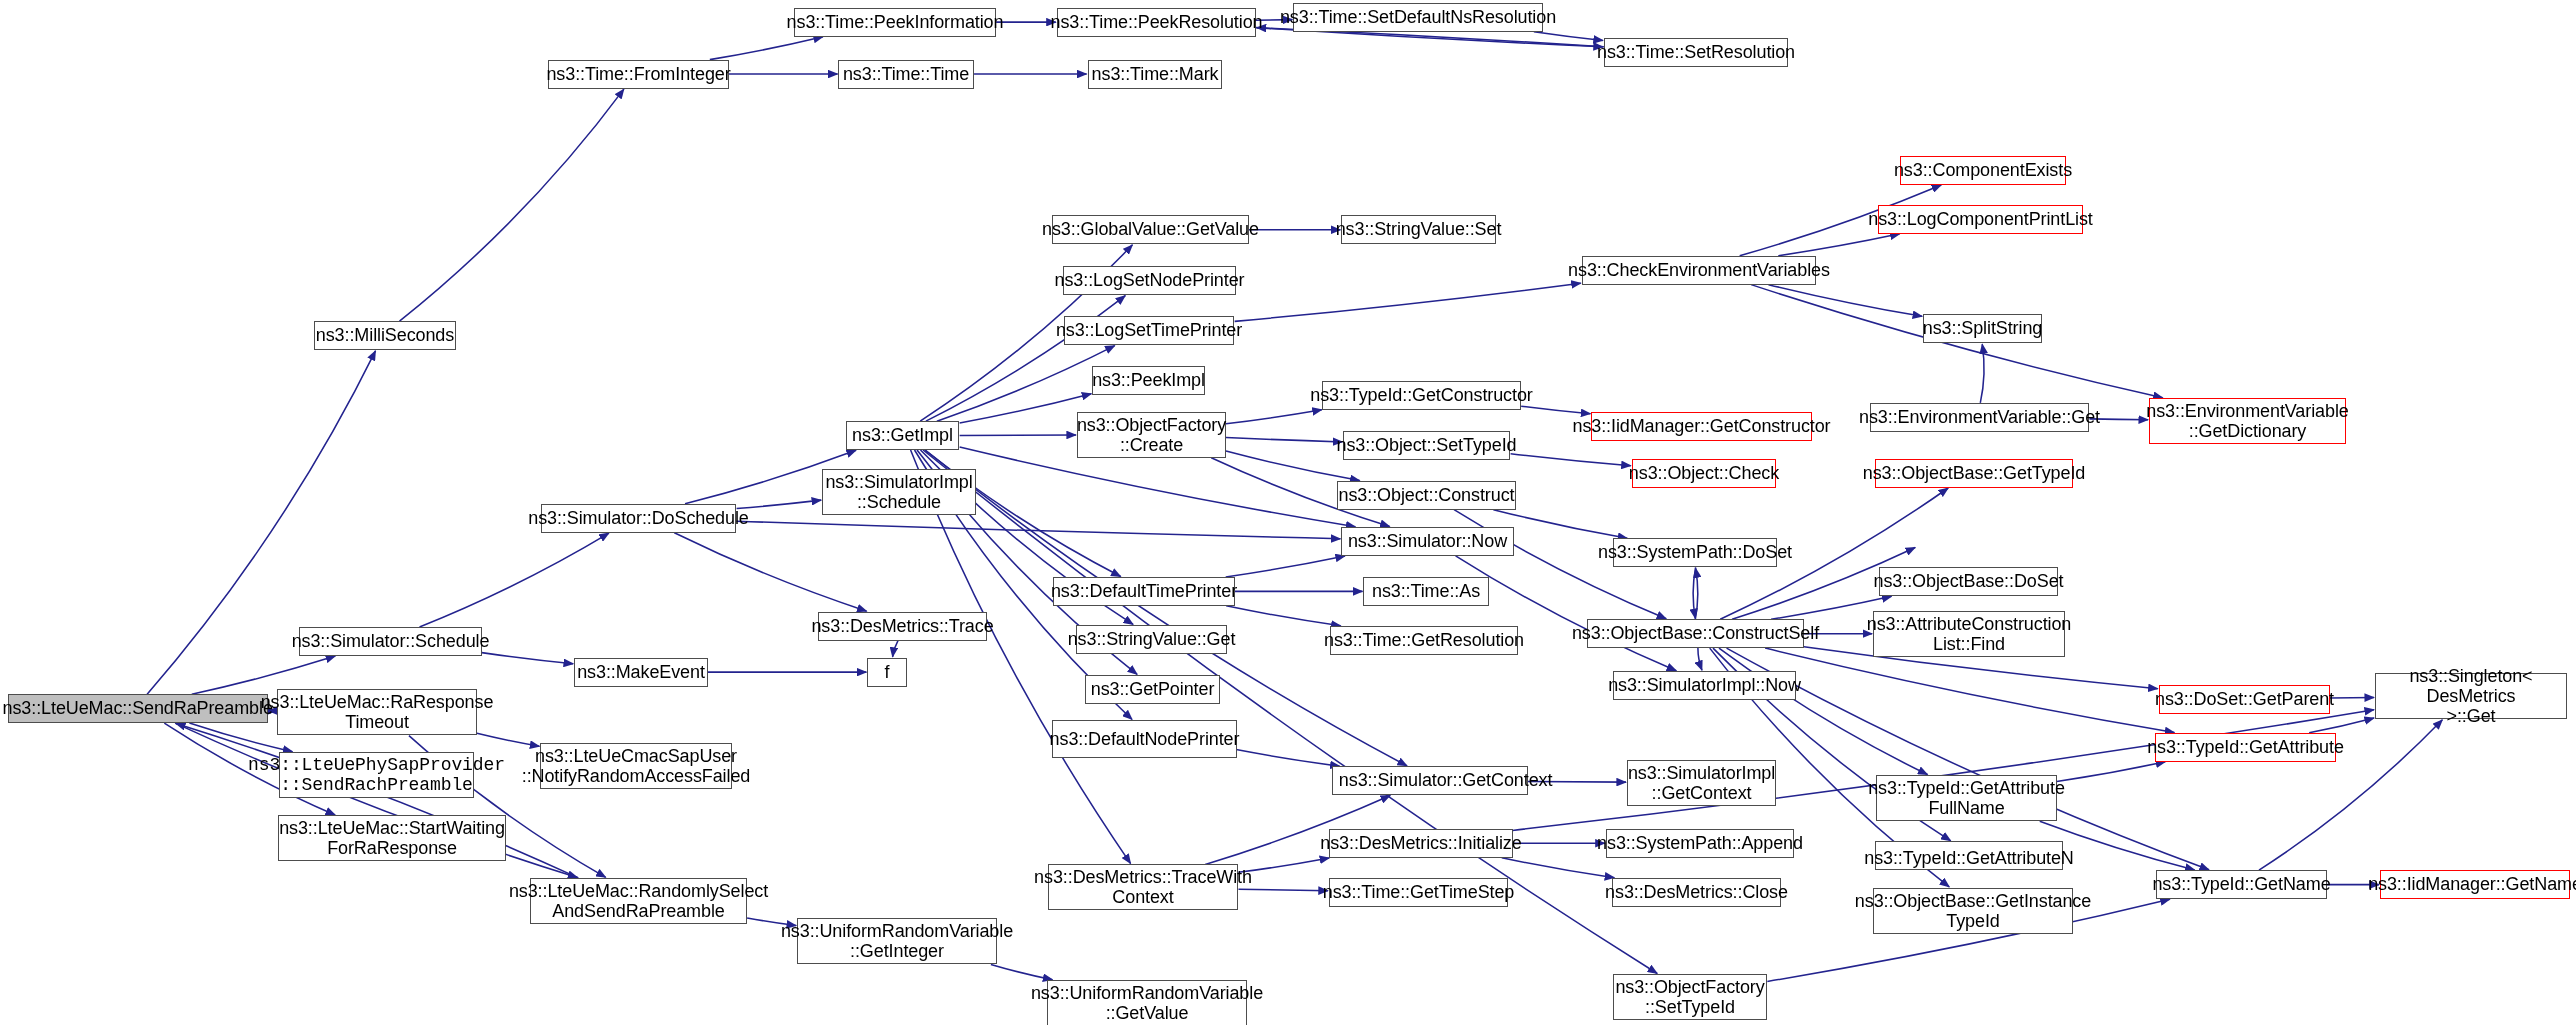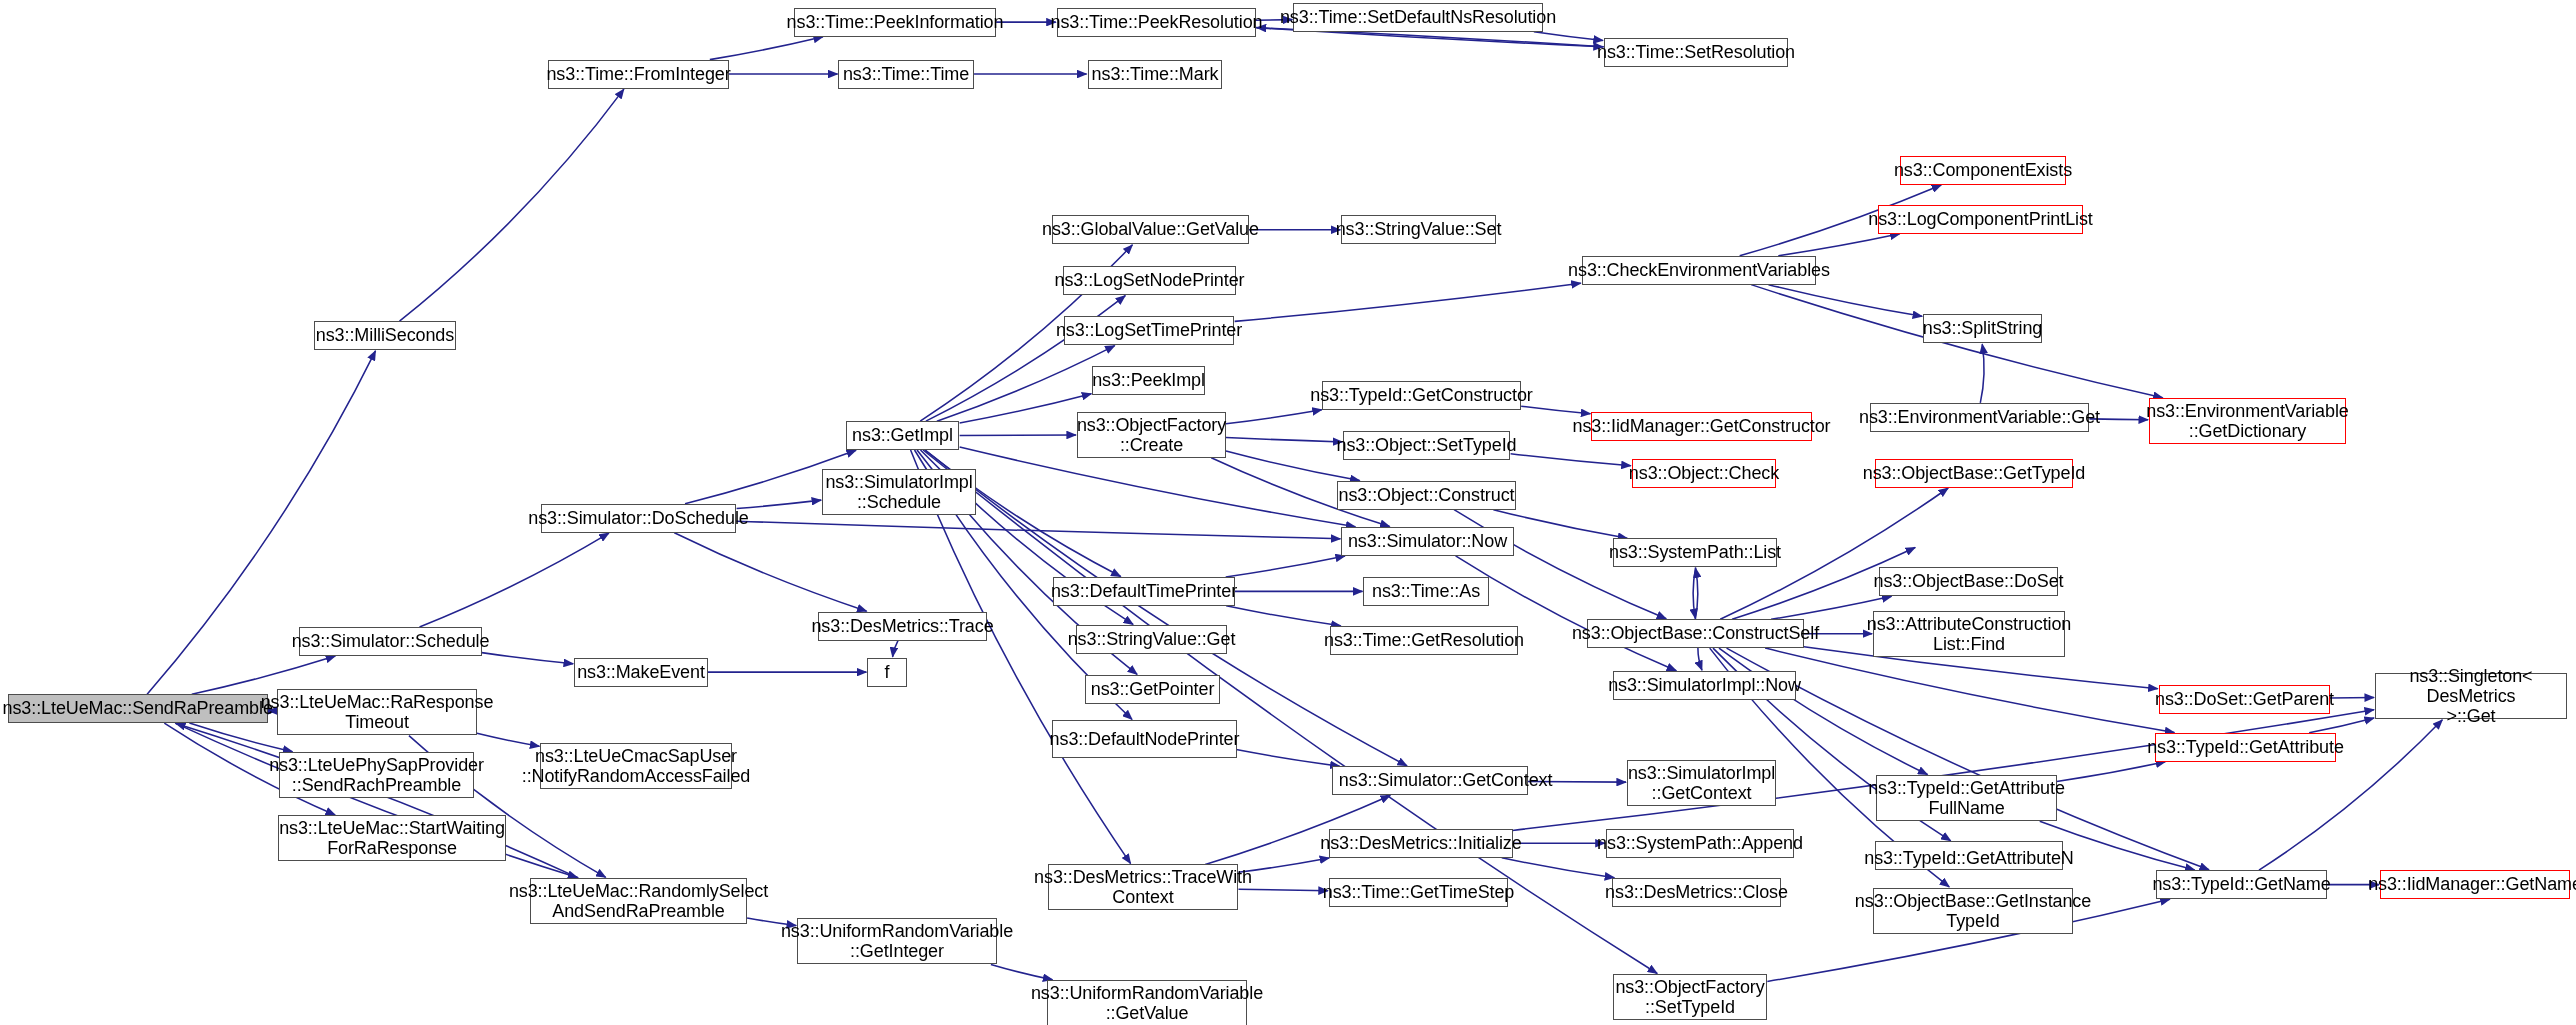--- a/index.html
+++ b/index.html
@@ -182,21 +182,21 @@
 ::Create</span></div>
       <div class="node" style="left: 1322px; top: 381px; width: 199px; height: 29px;"><span>ns3::TypeId::GetConstructor</span></div>
       <div class="node red" style="left: 1591px; top: 412px; width: 221px; height: 29px;"><span>ns3::IidManager::GetConstructor</span></div>
       <div class="node" style="left: 1343px; top: 431px; width: 167px; height: 29px;"><span>ns3::Object::SetTypeId</span></div>
       <div class="node red" style="left: 1632px; top: 459px; width: 144px; height: 29px;"><span>ns3::Object::Check</span></div>
       <div class="node" style="left: 1337px; top: 481px; width: 179px; height: 29px;"><span>ns3::Object::Construct</span></div>
       <div class="node" style="left: 1870px; top: 403px; width: 219px; height: 29px;"><span>ns3::EnvironmentVariable::Get</span></div>
       <div class="node red" style="left: 2149px; top: 398px; width: 197px; height: 46px;"><span>ns3::EnvironmentVariable
 ::GetDictionary</span></div>
       <div class="node red" style="left: 1875px; top: 459px; width: 198px; height: 29px;"><span>ns3::ObjectBase::GetTypeId</span></div>
-      <div class="node" style="left: 1613px; top: 538px; width: 164px; height: 29px;"><span>ns3::SystemPath::List</span></div>
+      <div class="node" style="left: 1613px; top: 538px; width: 164px; height: 29px;"><span>ns3::SystemPath::DoSet</span></div>
       <div class="node" style="left: 822px; top: 469px; width: 154px; height: 46px;"><span>ns3::SimulatorImpl
 ::Schedule</span></div>
       <div class="node" style="left: 541px; top: 504px; width: 195px; height: 29px;"><span>ns3::Simulator::DoSchedule</span></div>
       <div class="node" style="left: 1341px; top: 527px; width: 173px; height: 29px;"><span>ns3::Simulator::Now</span></div>
       <div class="node" style="left: 1879px; top: 567px; width: 179px; height: 29px;"><span>ns3::ObjectBase::DoSet</span></div>
       <div class="node" style="left: 1873px; top: 611px; width: 192px; height: 46px;"><span>ns3::AttributeConstruction
 List::Find</span></div>
       <div class="node" style="left: 1587px; top: 619px; width: 217px; height: 29px;"><span>ns3::ObjectBase::ConstructSelf</span></div>
       <div class="node" style="left: 1053px; top: 577px; width: 182px; height: 29px; text-align: center;"><span>ns3::DefaultTimePrinter</span></div>
       <div class="node" style="left: 1363px; top: 577px; width: 126px; height: 29px;"><span>ns3::Time::As</span></div>
@@ -211,21 +211,21 @@
       <div class="node" style="left: 574px; top: 658px; width: 134px; height: 29px;"><span>ns3::MakeEvent</span></div>
       <div class="node" style="left: 867px; top: 658px; width: 40px; height: 29px;"><span>f</span></div>
       <div class="node" style="left: 1085px; top: 675px; width: 135px; height: 29px;"><span>ns3::GetPointer</span></div>
       <div class="node red" style="left: 2155px; top: 733px; width: 181px; height: 29px;"><span>ns3::TypeId::GetAttribute</span></div>
       <div class="node" style="left: 277px; top: 689px; width: 200px; height: 46px;"><span>ns3::LteUeMac::RaResponse
 Timeout</span></div>
       <div class="node" style="left: 540px; top: 743px; width: 192px; height: 46px;"><span>ns3::LteUeCmacSapUser
 ::NotifyRandomAccessFailed</span></div>
       <div class="node" style="left: 1876px; top: 775px; width: 181px; height: 46px;"><span>ns3::TypeId::GetAttribute
 FullName</span></div>
-      <div class="node" style="left: 279px; top: 752px; width: 195px; height: 46px;"><span>ns3::LteUePhySapProvider
+      <div class="node" style="left: 279px; top: 752px; width: 195px; height: 46px; font-family: Liberation Mono, monospace;"><span>ns3::LteUePhySapProvider
 ::SendRachPreamble</span></div>
       <div class="node" style="left: 1052px; top: 720px; width: 185px; height: 38px;"><span>ns3::DefaultNodePrinter</span></div>
       <div class="node" style="left: 1332px; top: 766px; width: 196px; height: 29px; padding-left: 37px;"><span>ns3::Simulator::GetContext</span></div>
       <div class="node" style="left: 1627px; top: 760px; width: 149px; height: 46px;"><span>ns3::SimulatorImpl
 ::GetContext</span></div>
       <div class="node" style="left: 1875px; top: 841px; width: 188px; height: 29px; align-items: flex-end;"><span>ns3::TypeId::GetAttributeN</span></div>
       <div class="node" style="left: 278px; top: 815px; width: 228px; height: 46px;"><span>ns3::LteUeMac::StartWaiting
 ForRaResponse</span></div>
       <div class="node" style="left: 1329px; top: 829px; width: 184px; height: 29px;"><span>ns3::DesMetrics::Initialize</span></div>
       <div class="node" style="left: 1606px; top: 829px; width: 188px; height: 29px;"><span>ns3::SystemPath::Append</span></div>

